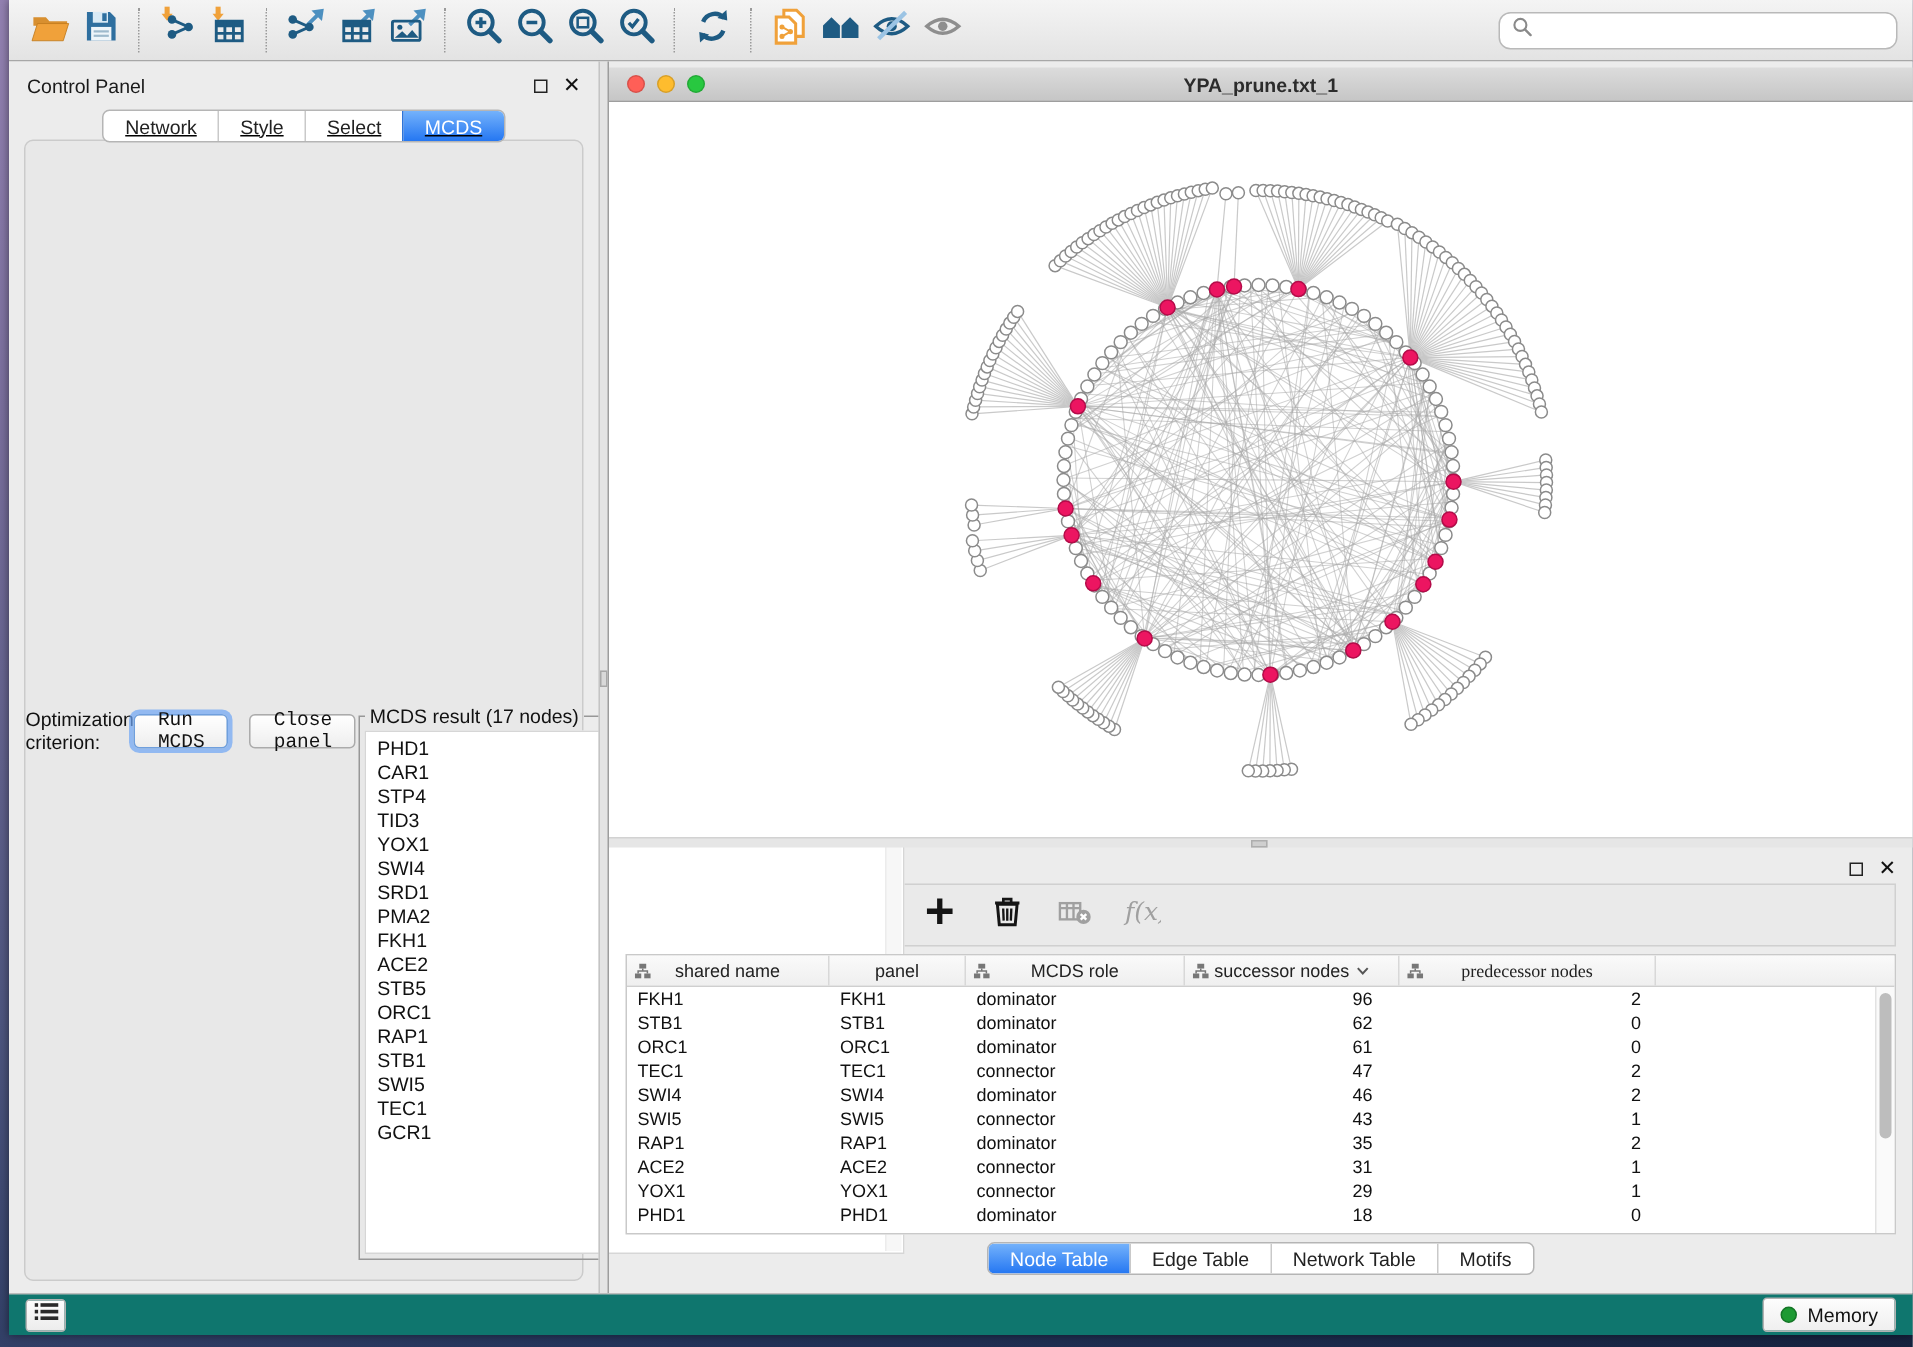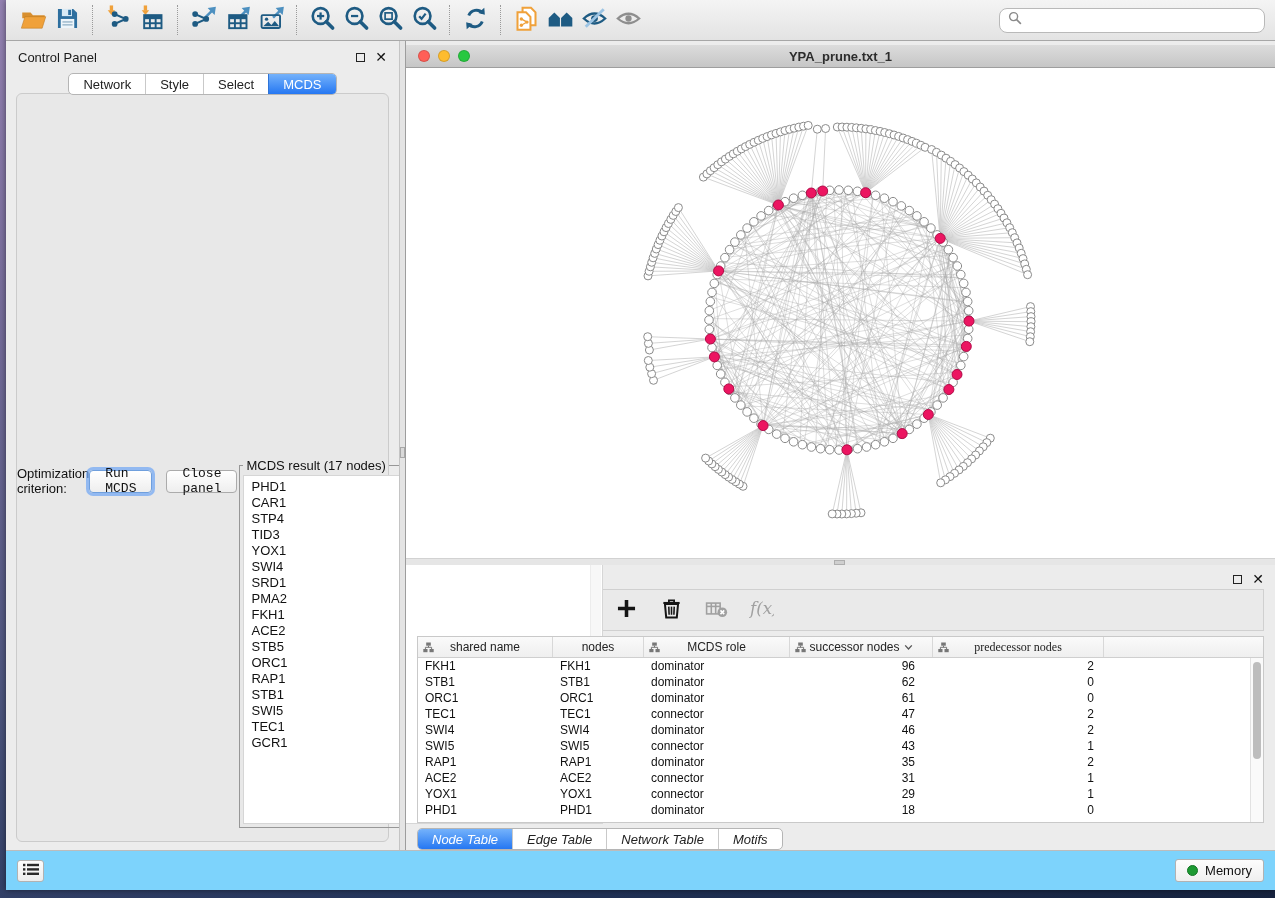--- a/index.html
+++ b/index.html
@@ -15,21 +15,21 @@
   .search input{border:none;outline:none;flex:1;font-size:13px;background:transparent;font-family:"Liberation Sans",sans-serif;}
   
   .main{flex:1;display:flex;min-height:0;}
   
   .control-panel{width:393px;flex:none;display:flex;flex-direction:column;background:#ececec;}
   .cp-header{height:26px;flex:none;display:flex;align-items:center;padding:6px 12px 0;justify-content:space-between;}
   .panel-title{font-size:13px;color:#1a1a1a;}
   .win-btns{margin-left:auto;display:flex;gap:10px;align-items:center;}
   .float-btn{width:9px;height:9px;border:1.5px solid #222;background:transparent;}
   .close-btn{font-size:14px;font-weight:bold;color:#111;line-height:1;font-family:"DejaVu Sans",sans-serif;}
-  .tabbar{display:flex;justify-content:center;margin-top:6px;position:relative;z-index:2;flex:none;}
+  .tabbar{display:flex;justify-content:center;margin-top:6px;position:relative;z-index:2;flex:none;text-decoration:underline;}
   .seg{display:flex;border:1px solid #b5b5b5;border-radius:5px;background:#fff;height:22px;overflow:hidden;}
   .seg-item{padding:0 14px;font-size:13px;display:flex;align-items:center;color:#222;border-left:1px solid #c9c9c9;white-space:nowrap;}
   .seg-item:first-child{border-left:none;}
   .seg-item.sel{background:linear-gradient(#74b2fb,#2577f2);color:#fff;border-left-color:#2e74d8;}
   .cp-body{flex:1;margin:-2px 10px 8px;background:#e8e8e8;border:1px solid #cbcbcb;border-radius:6px;padding:14px 0 0;display:flex;flex-direction:row;align-items:center;min-height:0;}
   .opt-label{font-size:13px;color:#111;margin-top:12px;}
   .dropdown{margin-top:10px;width:312px;height:23px;background:#fff;border:1px solid #b0b0b0;border-radius:5px;display:flex;align-items:center;position:relative;font-size:13px;padding-left:10px;color:#111;}
   .dd-cap{position:absolute;right:-1px;top:-1px;bottom:-1px;width:22px;background:linear-gradient(#7fb7fc,#2a6fe8);border-radius:0 5px 5px 0;display:flex;align-items:center;justify-content:center;}
   .btn-row{margin-top:13px;display:flex;gap:14px;font-family:Liberation Mono, monospace;}
   .btn{height:23px;padding:0 15px;background:linear-gradient(#ffffff,#eeeeee);border:1px solid #ababab;border-radius:4px;font-size:13px;color:#111;display:flex;align-items:center;}
@@ -62,23 +62,23 @@
   .thead{display:flex;height:21px;flex:none;background:linear-gradient(#fafafa,#efefef);border-bottom:1px solid #cfcfcf;padding-right:13px;}
   .th{position:relative;display:flex;align-items:center;justify-content:center;gap:4px;font-size:12px;color:#222;border-right:1px solid #d8d8d8;flex:none;}
   .th .colicon{position:absolute;left:5px;top:5px;}
   .th.filler{flex:1;border-right:none;}
   .tbody{flex:1;overflow:hidden;padding-right:13px;}
   .tr{display:flex;height:16px;align-items:center;font-size:12px;color:#111;}
   .td{flex:none;padding-left:7px;white-space:nowrap;overflow:hidden;}
   .td.num{text-align:right;padding-left:0;}
   .table-scroll{position:absolute;right:0;top:21px;bottom:0;width:13px;background:#fafafa;border-left:1px solid #e2e2e2;}
   .thumb{position:absolute;left:2px;right:2px;top:4px;height:97px;background:#bdbdbd;border-radius:6px;}
-  .tp-tabs{height:32px;flex:none;display:flex;align-items:center;font-style:italic;}
+  .tp-tabs{height:32px;flex:none;display:flex;justify-content:center;align-items:center;}
   
-  .statusbar{height:40px;flex:none;background:#7dd3fc;border-top:1px solid #bcbcbc;display:flex;align-items:center;padding:0 11px;}
+  .statusbar{height:28px;flex:none;background:#0f766e;border-top:1px solid #bcbcbc;display:flex;align-items:center;padding:0 11px;}
   .menu-btn{width:27px;height:22px;background:linear-gradient(#fdfdfd,#ececec);border:1px solid #b2b2b2;border-radius:3px;display:flex;align-items:center;justify-content:center;}
   .memory-btn{margin-left:auto;height:23px;border:1px solid #b2b2b2;border-radius:3px;background:linear-gradient(#fdfdfd,#efefef);display:flex;align-items:center;gap:7px;padding:0 11px;font-size:13px;color:#111;}
   .memory-dot{width:11px;height:11px;border-radius:50%;background:#1d9a33;border:1px solid #147526;}
 </style>
 </head>
 <body>
 
 <div class="app">
 
   <div class="toolbar">
@@ -1056,21 +1056,21 @@
                     <g fill="#777">
                       <rect x="3.2" y="0.5" width="4.6" height="3.2"></rect>
                       <rect x="0.3" y="7" width="4.2" height="3.2"></rect>
                       <rect x="6.5" y="7" width="4.2" height="3.2"></rect>
                     </g>
                     <path d="M5.5 3.7 v1.6 M2.4 7 v-1.7 h6.2 V7" stroke="#777" fill="none" stroke-width="1"></path>
                   </svg></span>
                 <span>shared name</span>
               </div>
               <div class="th" style="width: 91px;">
-                <span>nodes</span>
+                <span>panel</span>
               </div>
               <div class="th" style="width: 146px;">
                 <span class="colicon"><svg width="11" height="11" viewBox="0 0 11 11">
                     <g fill="#777">
                       <rect x="3.2" y="0.5" width="4.6" height="3.2"></rect>
                       <rect x="0.3" y="7" width="4.2" height="3.2"></rect>
                       <rect x="6.5" y="7" width="4.2" height="3.2"></rect>
                     </g>
                     <path d="M5.5 3.7 v1.6 M2.4 7 v-1.7 h6.2 V7" stroke="#777" fill="none" stroke-width="1"></path>
                   </svg></span>

